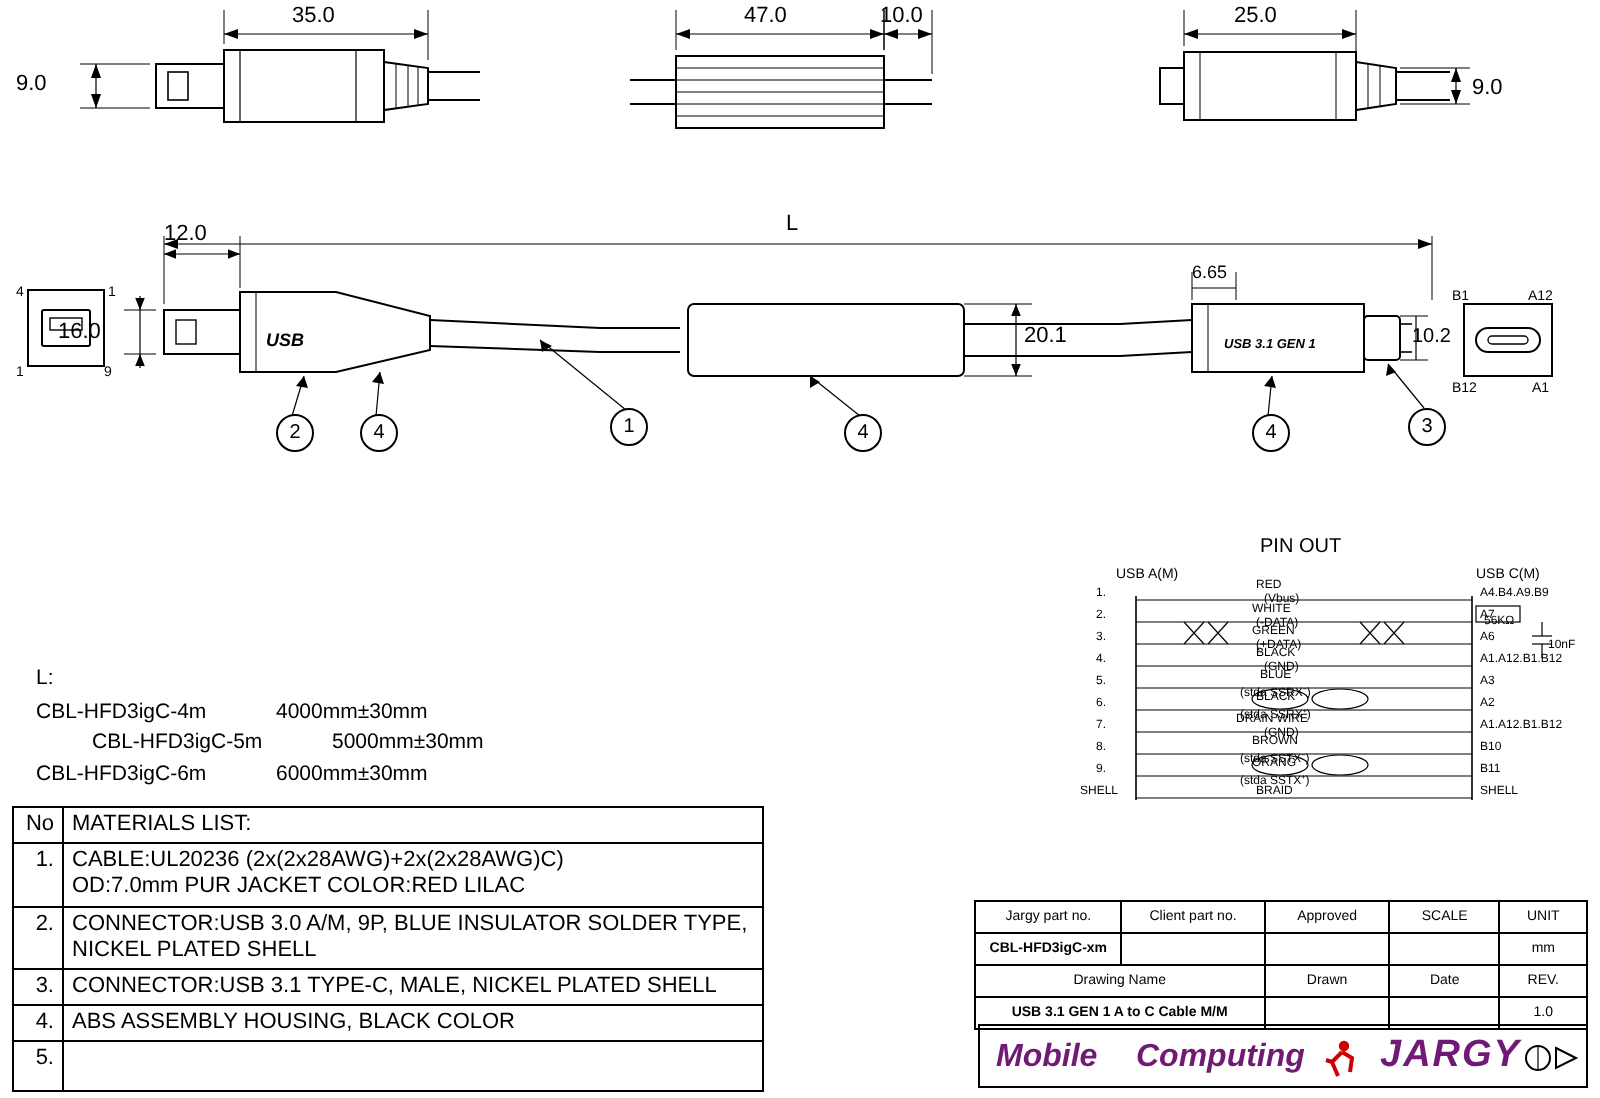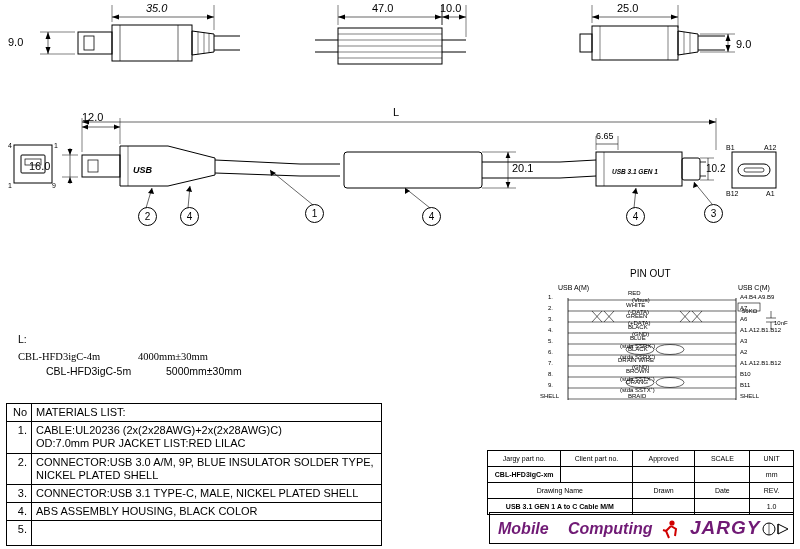--- a/index.html
+++ b/index.html
@@ -50,21 +50,21 @@
     <line x1="112" y1="17" x2="214" y2="17" stroke="#000" stroke-width="0.6"></line>
     <path d="M112 17 l7 -2.5 v5 z" fill="#000"></path>
     <path d="M214 17 l-7 -2.5 v5 z" fill="#000"></path>
 
     <line x1="75" y1="32" x2="40" y2="32" stroke="#000" stroke-width="0.5"></line>
     <line x1="75" y1="54" x2="40" y2="54" stroke="#000" stroke-width="0.5"></line>
     <line x1="48" y1="32" x2="48" y2="54" stroke="#000" stroke-width="0.6"></line>
     <path d="M48 32 l-2.5 7 h5 z" fill="#000"></path>
     <path d="M48 54 l-2.5 -7 h5 z" fill="#000"></path>
   </svg>
-  <div class="abs dimtxt" style="left:146px;top:2px;font-style:italic;">35.0</div>
+  <div class="abs dimtxt" style="left:146px;top:2px;">35.0</div>
   <div class="abs dimtxt" style="left:8px;top:36px;">9.0</div>
 </div>
 
 <div class="abs" style="left:300px;top:0;width:230px;height:100px;">
   <svg width="230" height="100">
     <line x1="15" y1="40" x2="38" y2="40" stroke="#000" stroke-width="1"></line>
     <line x1="15" y1="52" x2="38" y2="52" stroke="#000" stroke-width="1"></line>
     <rect x="38" y="28" width="104" height="36" fill="none" stroke="#000" stroke-width="1"></rect>
     <line x1="38" y1="34" x2="142" y2="34" stroke="#000" stroke-width="0.5"></line>
     <line x1="38" y1="40" x2="142" y2="40" stroke="#000" stroke-width="0.5"></line>
@@ -220,27 +220,31 @@
   <div class="abs" style="left:138px;top:107px;width:17px;height:17px;border:1px solid #000;border-radius:50%;font-size:10px;text-align:center;line-height:17px;"><span>2</span></div>
   <div class="abs" style="left:180px;top:107px;width:17px;height:17px;border:1px solid #000;border-radius:50%;font-size:10px;text-align:center;line-height:17px;"><span>4</span></div>
   <div class="abs" style="left:305px;top:104px;width:17px;height:17px;border:1px solid #000;border-radius:50%;font-size:10px;text-align:center;line-height:17px;"><span>1</span></div>
   <div class="abs" style="left:422px;top:107px;width:17px;height:17px;border:1px solid #000;border-radius:50%;font-size:10px;text-align:center;line-height:17px;"><span>4</span></div>
   <div class="abs" style="left:626px;top:107px;width:17px;height:17px;border:1px solid #000;border-radius:50%;font-size:10px;text-align:center;line-height:17px;"><span>4</span></div>
   <div class="abs" style="left:704px;top:104px;width:17px;height:17px;border:1px solid #000;border-radius:50%;font-size:10px;text-align:center;line-height:17px;"><span>3</span></div>
 </div>
 
 <div class="llist">
   <div style="margin-bottom:2px;">L:</div>
-  <div style="display:flex;font-family:Liberation Serif, serif;">
+  <div style="display:flex;">
       <span style="width:120px;">CBL-HFD3igC-4m</span>
       <span>4000mm±30mm</span>
     </div>
   <div style="display:flex;margin-left:28px;">
       <span style="width:120px;">CBL-HFD3igC-5m</span>
       <span>5000mm±30mm</span>
+    </div>
+  <div style="display:flex;">
+      <span style="width:120px;">CBL-HFD3igC-6m</span>
+      <span>6000mm±30mm</span>
     </div>
 </div>
 
 <div class="abs" style="left:540px;top:268px;width:258px;height:130px;">
   <div class="abs t10" style="left:90px;top:0;">PIN OUT</div>
   <div class="abs tiny7" style="left:18px;top:16px;">USB A(M)</div>
   <div class="abs tiny7" style="left:198px;top:16px;">USB C(M)</div>
 
   <svg width="258" height="112" style="position:absolute;left:0;top:28px;">
 
@@ -351,21 +355,21 @@
 
 <table class="matTbl">
   <tbody>
       <tr>
     <td class="num">No</td>
     <td>MATERIALS LIST:</td>
   </tr>
   <tr>
     <td class="num">1.</td>
     <td style="white-space:pre-line;">CABLE:UL20236 (2x(2x28AWG)+2x(2x28AWG)C)
-OD:7.0mm  PUR JACKET LIST:RED LILAC</td>
+OD:7.0mm  PUR JACKET COLOR:RED LILAC</td>
   </tr>
   <tr>
     <td class="num">2.</td>
     <td style="white-space:pre-line;">CONNECTOR:USB 3.0 A/M, 9P, BLUE INSULATOR SOLDER TYPE,
 NICKEL PLATED SHELL</td>
   </tr>
   <tr>
     <td class="num">3.</td>
     <td style="white-space:pre-line;">CONNECTOR:USB 3.1 TYPE-C, MALE, NICKEL PLATED SHELL</td>
   </tr>

